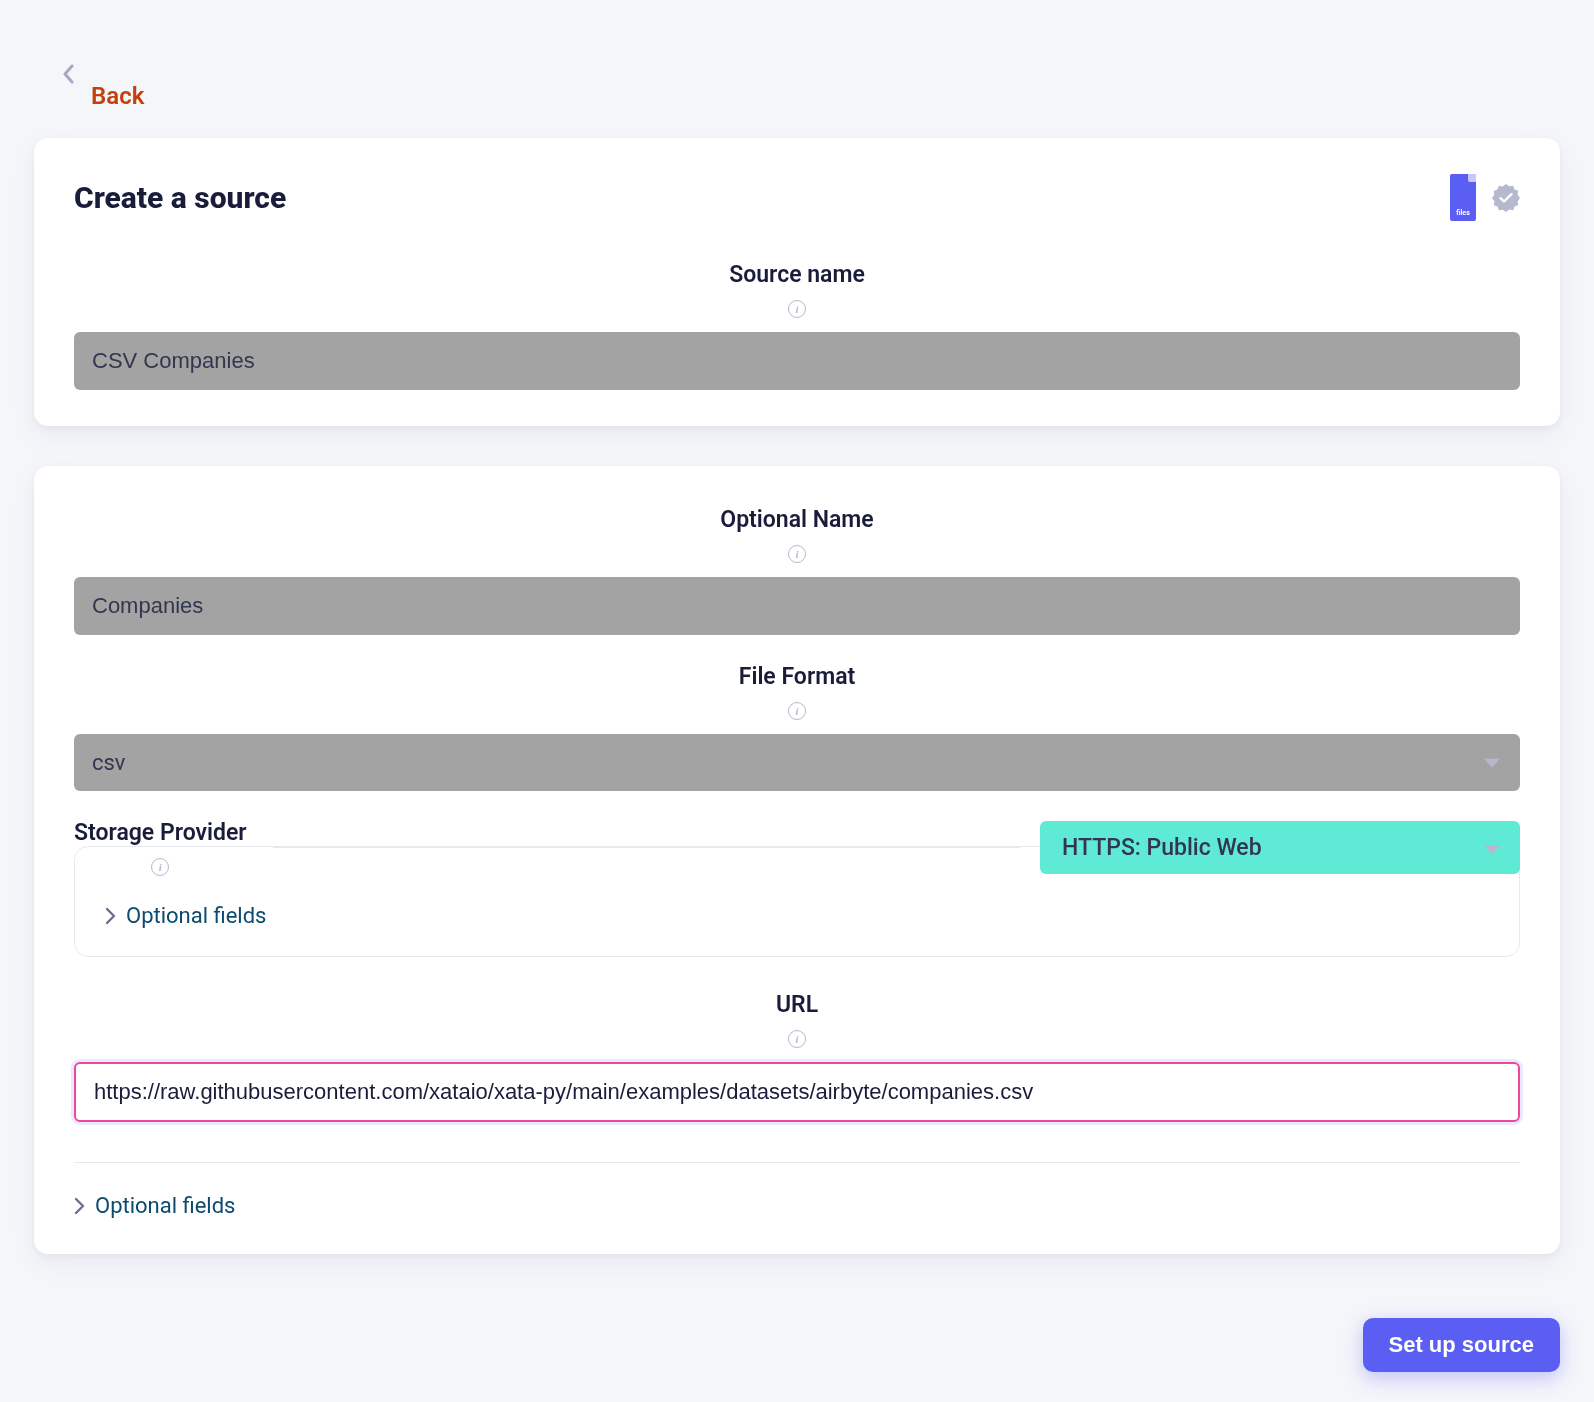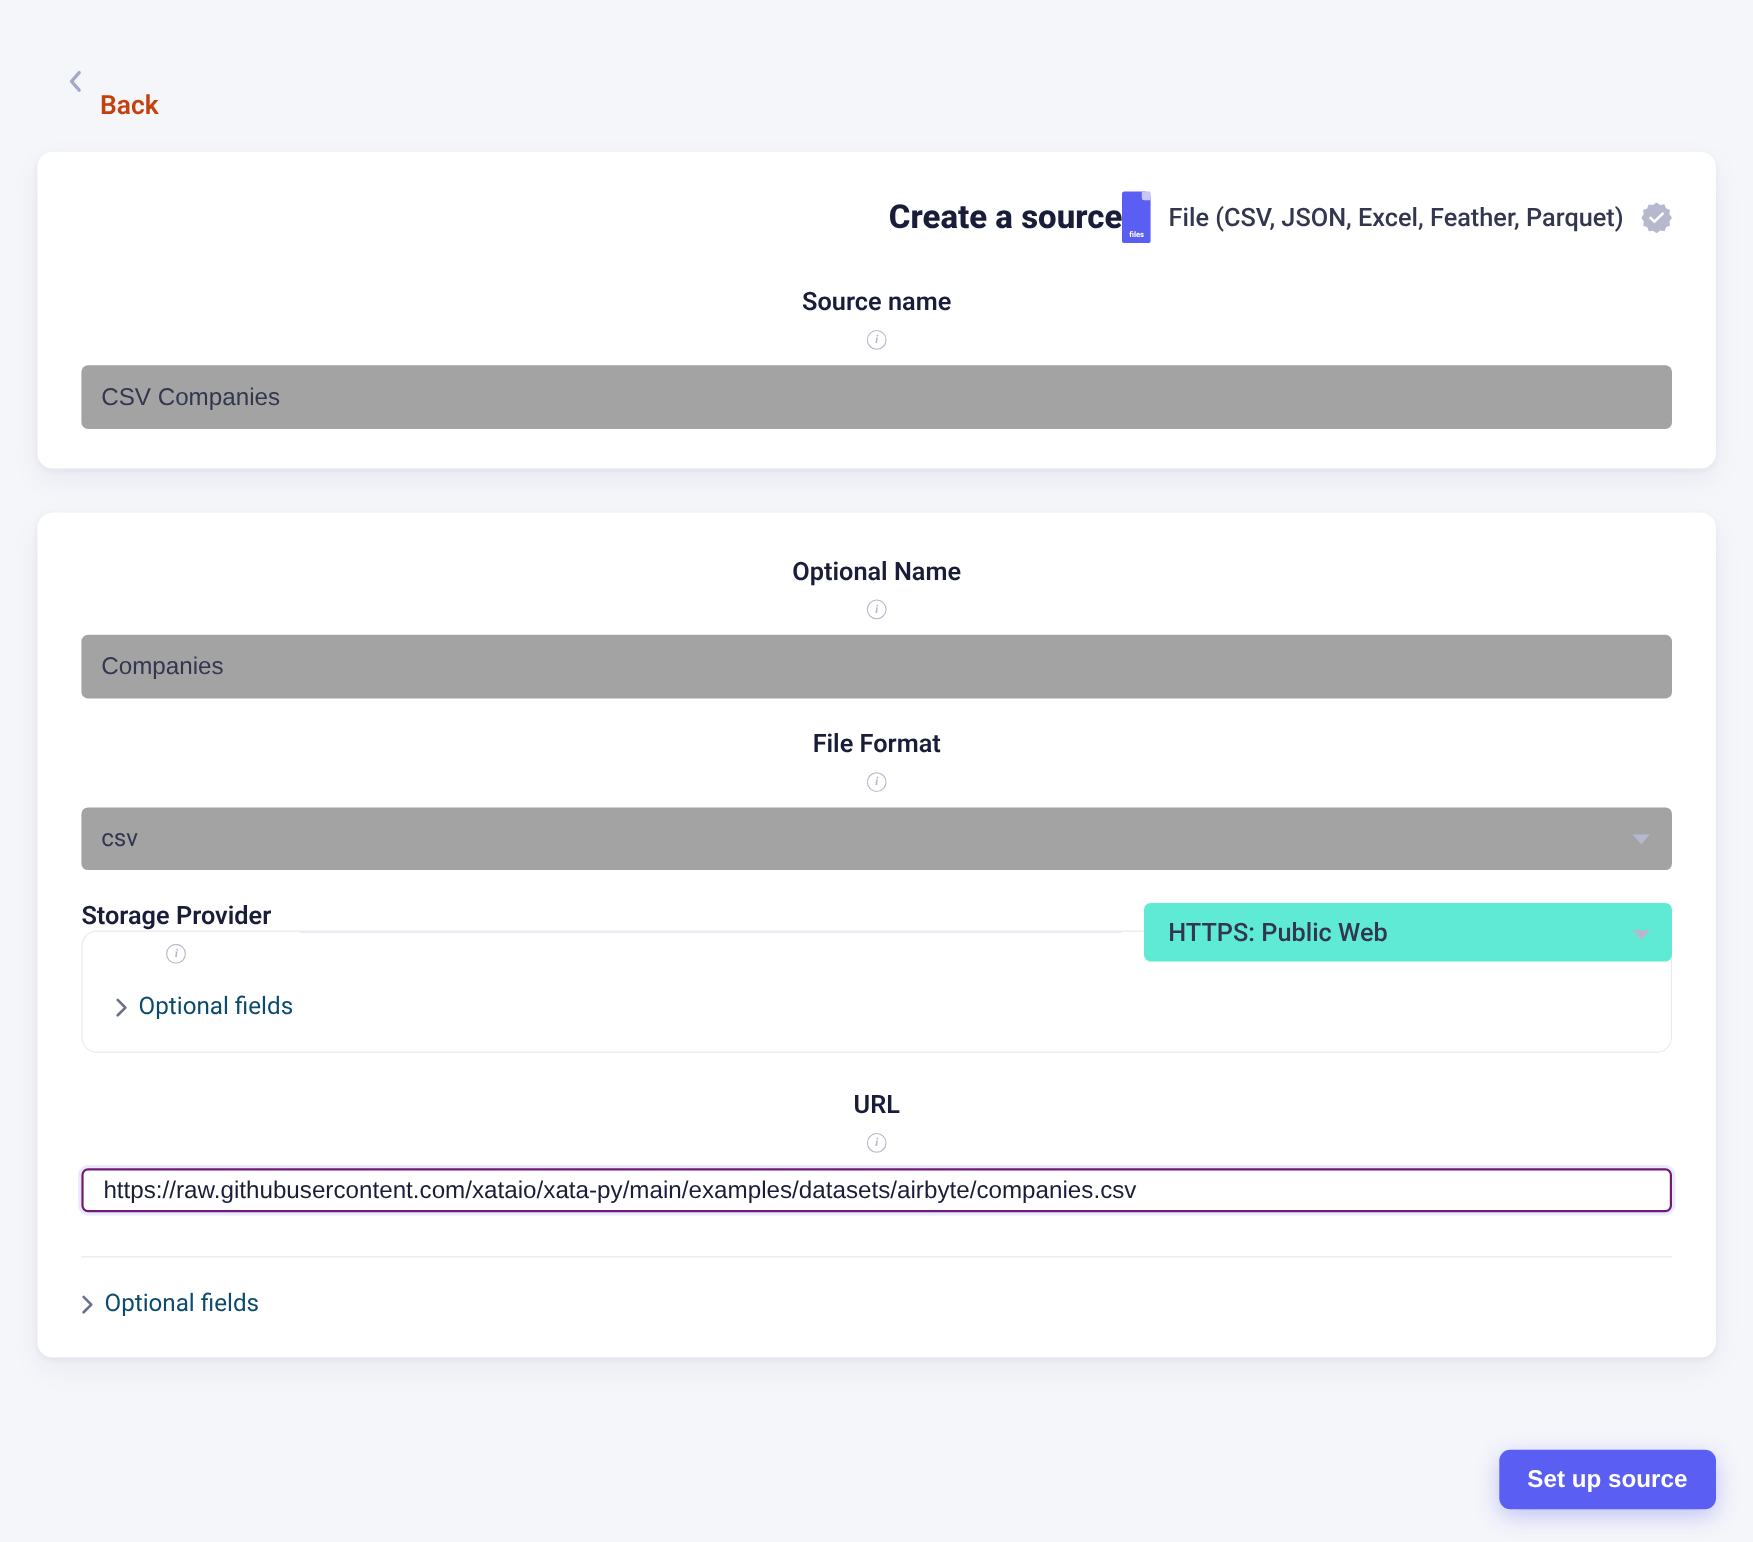--- a/index.html
+++ b/index.html
@@ -35,21 +35,21 @@
     .card {
       background: #fff;
       border-radius: 14px;
       box-shadow: 0 2px 6px rgba(20,25,70,0.05), 0 10px 28px rgba(20,25,70,0.05);
       padding: 36px 40px;
       margin-bottom: 40px;
     }
     .card-header {
       display: flex;
       align-items: center;
-      justify-content: flex-end;
+      justify-content: space-between;
       margin-bottom: 40px;
     }
     .card-title {
       font-size: 30px;
       font-weight: 800;
       color: #1a1d3a;
     }
     .source-type {
       display: flex;
       align-items: center;
@@ -192,24 +192,24 @@
     .optional-label {
       font-size: 22px;
       color: #0c4a6e;
     }
     .chevron-small {
       color: #6a6f8e;
       display: inline-flex;
     }
     .url-input {
       background: #fff;
-      border: 2px solid #701a75;
+      border: 2px solid #ec4899;
       box-shadow: 0 0 0 3px rgba(109,111,245,0.15);
       border-radius: 6px;
-      padding: 5px 18px;
+      padding: 15px 18px;
       font-size: 22px;
       color: #1a1d3a;
       width: 100%;
       outline: none;
     }
     .divider {
       height: 1px;
       background: #e8e9f0;
       margin: 40px 0 30px 0;
     }
@@ -250,21 +250,20 @@
         </svg>
     </span>
     <span class="back-label">Back</span>
   </div>
 
   <div class="card">
     <div class="card-header">
       <h1 class="card-title">Create a source</h1>
       <div class="source-type">
         <span class="file-icon">files</span>
-        <span class="source-type-label">File (CSV, JSON, Excel, Feather, Parquet)</span>
         <span class="verified-badge">
           <svg width="28" height="28" viewBox="0 0 28 28">
               <path fill="#b6b9ce" d="M14 0l3.2 2.3 3.9-.6 1.4 3.7 3.7 1.4-.6 3.9L28 14l-2.3 3.2.6 3.9-3.7 1.4-1.4 3.7-3.9-.6L14 28l-3.2-2.3-3.9.6-1.4-3.7-3.7-1.4.6-3.9L0 14l2.3-3.2-.6-3.9 3.7-1.4L6.8 1.8l3.9.6z"></path>
               <path d="M8.5 14.2l3.5 3.3 7.5-7.3" stroke="#fff" stroke-width="2.4" fill="none" stroke-linecap="round" stroke-linejoin="round"></path>
             </svg>
         </span>
       </div>
     </div>
 
     <div class="field-row" style="margin-bottom:0">

